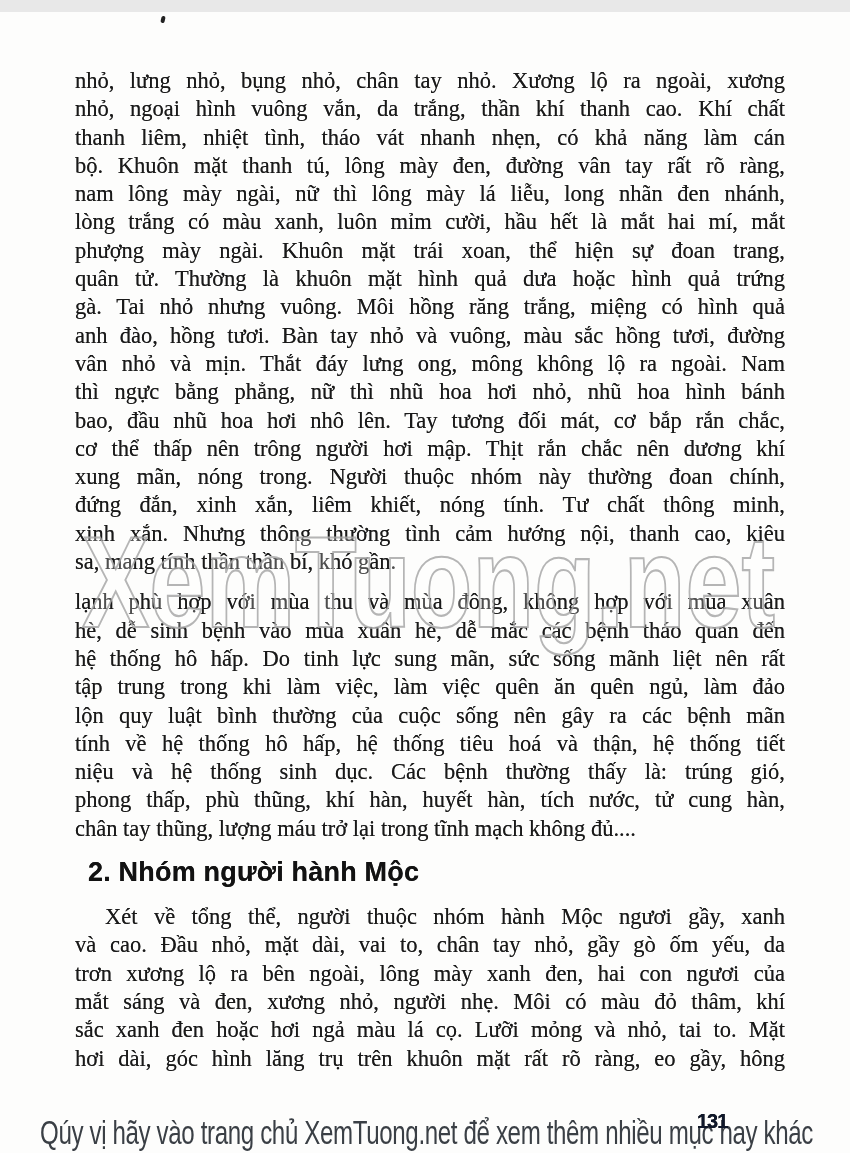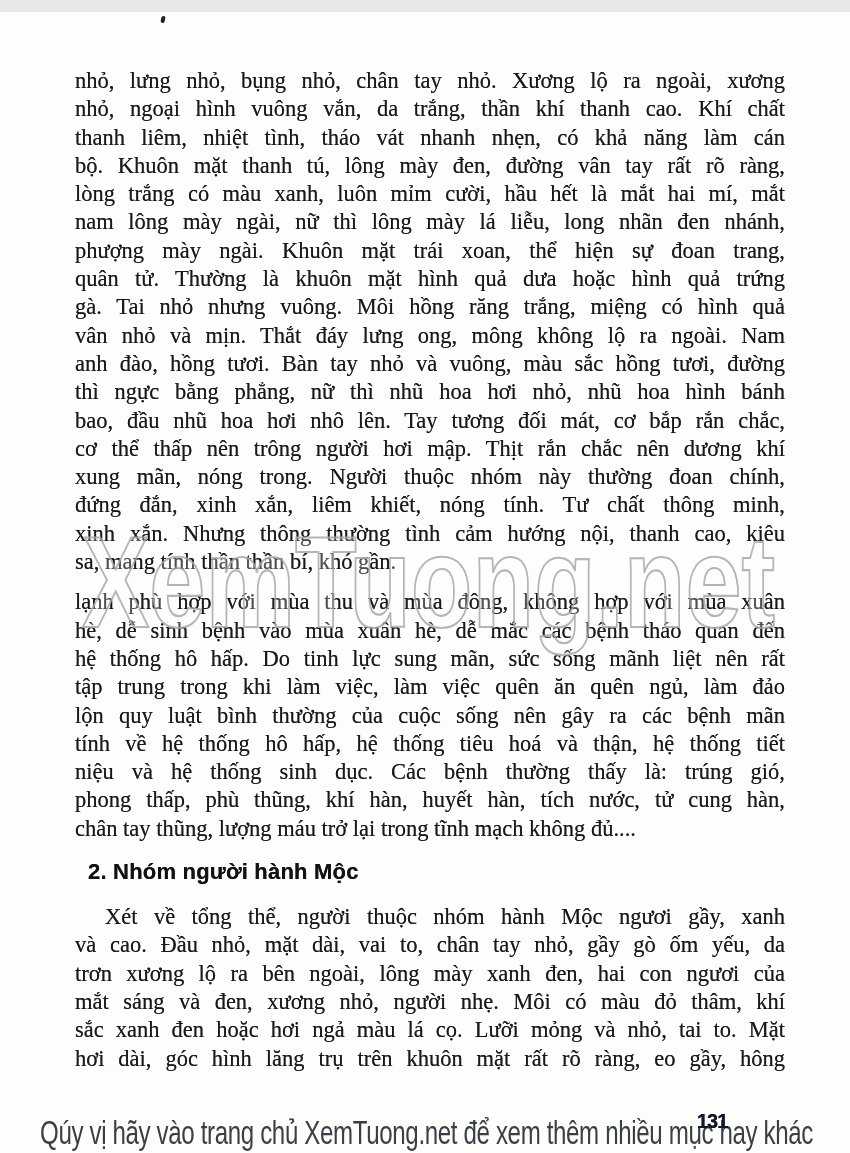--- a/index.html
+++ b/index.html
@@ -25,21 +25,21 @@
   .para + .para{margin-top:12px;}
   .line{
     text-align:justify; text-align-last:justify;
     height:28.3px; white-space:nowrap; overflow:visible;
   }
   .line.noexpand{text-align-last:left;}
   .line.indent{text-indent:30px;}
   .heading{
     margin:12px 0 14px 13px; color:var(--heading-ink);
     font-family:"Liberation Sans","DejaVu Sans",sans-serif;
-    font-weight:bold; font-size:22px; line-height:34px; letter-spacing:0.2px;
+    font-weight:bold; font-size:27px; line-height:34px; letter-spacing:0.2px;
     text-shadow:0 0 0.6px rgba(0,0,0,0.8);
   }
   .watermark{
     position:absolute; left:82px; top:505px; z-index:5;
     font-family:"Liberation Sans","DejaVu Sans",sans-serif;
     font-weight:bold; font-size:130px; line-height:1; white-space:nowrap;
     color:rgba(255,255,255,0.28);
     -webkit-text-stroke:2.2px var(--wm-outline);
     opacity:0.85; transform-origin:left top; pointer-events:none;
   }
@@ -67,27 +67,27 @@
 
 <div class="page">
   <div class="speck"></div>
 
   <main class="text-block" id="text-block">
       <div class="para">
         <div class="line">nhỏ, lưng nhỏ, bụng nhỏ, chân tay nhỏ. Xương lộ ra ngoài, xương</div>
         <div class="line">nhỏ, ngoại hình vuông vắn, da trắng, thần khí thanh cao. Khí chất</div>
         <div class="line">thanh liêm, nhiệt tình, tháo vát nhanh nhẹn, có khả năng làm cán</div>
         <div class="line">bộ. Khuôn mặt thanh tú, lông mày đen, đường vân tay rất rõ ràng,</div>
+        <div class="line">nam lông mày ngài, nữ thì lông mày lá liễu, long nhãn đen nhánh,</div>
         <div class="line">lòng trắng có màu xanh, luôn mỉm cười, hầu hết là mắt hai mí, mắt</div>
-        <div class="line">nam lông mày ngài, nữ thì lông mày lá liễu, long nhãn đen nhánh,</div>
         <div class="line">phượng mày ngài. Khuôn mặt trái xoan, thể hiện sự đoan trang,</div>
         <div class="line">quân tử. Thường là khuôn mặt hình quả dưa hoặc hình quả trứng</div>
         <div class="line">gà. Tai nhỏ nhưng vuông. Môi hồng răng trắng, miệng có hình quả</div>
+        <div class="line">anh đào, hồng tươi. Bàn tay nhỏ và vuông, màu sắc hồng tươi, đường</div>
         <div class="line">vân nhỏ và mịn. Thắt đáy lưng ong, mông không lộ ra ngoài. Nam</div>
-        <div class="line">anh đào, hồng tươi. Bàn tay nhỏ và vuông, màu sắc hồng tươi, đường</div>
         <div class="line">thì ngực bằng phẳng, nữ thì nhũ hoa hơi nhỏ, nhũ hoa hình bánh</div>
         <div class="line">bao, đầu nhũ hoa hơi nhô lên. Tay tương đối mát, cơ bắp rắn chắc,</div>
         <div class="line">cơ thể thấp nên trông người hơi mập. Thịt rắn chắc nên dương khí</div>
         <div class="line">xung mãn, nóng trong. Người thuộc nhóm này thường đoan chính,</div>
         <div class="line">đứng đắn, xinh xắn, liêm khiết, nóng tính. Tư chất thông minh,</div>
         <div class="line">xinh xắn. Nhưng thông thường tình cảm hướng nội, thanh cao, kiêu</div>
         <div class="line noexpand">sa, mang tính thần thần bí, khó gần.</div>
       </div>
       <div class="para">
         <div class="line">lạnh phù hợp với mùa thu và mùa đông, không hợp với mùa xuân</div>

